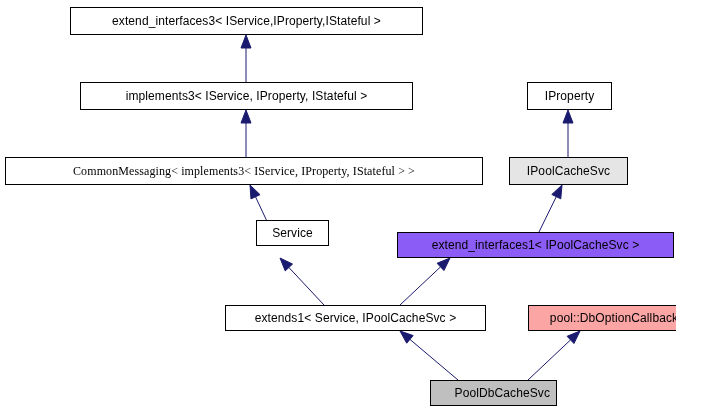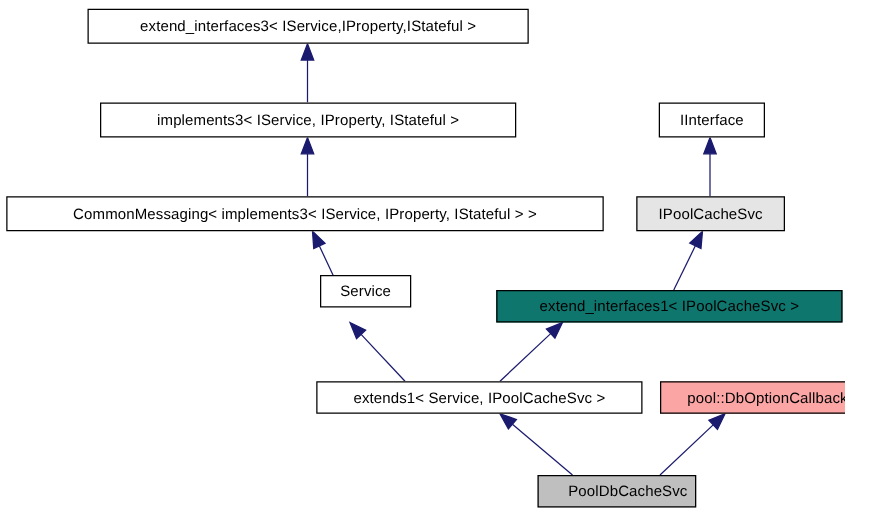--- a/index.html
+++ b/index.html
@@ -91,35 +91,35 @@
     </svg>
 
   <div id="node-layer">
       <div class="node" style="left: 70px; top: 7px; width: 353px; height: 28px; border-color: rgb(0, 0, 0); background: rgb(255, 255, 255);">
         <span class="node-label">extend_interfaces3&lt; IService,IProperty,IStateful &gt;</span>
       </div>
       <div class="node" style="left: 80px; top: 82px; width: 333px; height: 28px; border-color: rgb(0, 0, 0); background: rgb(255, 255, 255); text-align: center;">
         <span class="node-label">implements3&lt; IService, IProperty, IStateful &gt;</span>
       </div>
       <div class="node" style="left: 527px; top: 82px; width: 85px; height: 28px; border-color: rgb(0, 0, 0); background: rgb(255, 255, 255);">
-        <span class="node-label">IInterface</span>
+        <span class="node-label">IProperty</span>
       </div>
-      <div class="node" style="left: 5px; top: 157px; width: 478px; height: 28px; border-color: rgb(0, 0, 0); background: rgb(255, 255, 255);">
+      <div class="node" style="left: 5px; top: 157px; width: 478px; height: 28px; border-color: rgb(0, 0, 0); background: rgb(255, 255, 255); font-family: Liberation Serif, serif;">
         <span class="node-label">CommonMessaging&lt; implements3&lt; IService, IProperty, IStateful &gt; &gt;</span>
       </div>
       <div class="node" style="left: 509px; top: 157px; width: 119px; height: 28px; border-color: rgb(0, 0, 0); background: #e5e5e5;">
         <span class="node-label">IPoolCacheSvc</span>
       </div>
       <div class="node" style="left: 241px; top: 220px; width: 73px; height: 26px; border-color: rgb(0, 0, 0); background: rgb(255, 255, 255); margin-left: 15px;">
         <span class="node-label">Service</span>
       </div>
-      <div class="node" style="left: 397px; top: 232px; width: 277px; height: 26px; border-color: rgb(0, 0, 0); background: #0f766e;">
+      <div class="node" style="left: 397px; top: 232px; width: 277px; height: 26px; border-color: rgb(0, 0, 0); background: #8b5cf6;">
         <span class="node-label">extend_interfaces1&lt; IPoolCacheSvc &gt;</span>
       </div>
-      <div class="node" style="left: 253px; top: 305px; width: 261px; height: 26px; border-color: rgb(0, 0, 0); background: rgb(255, 255, 255);">
+      <div class="node" style="left: 225px; top: 305px; width: 261px; height: 26px; border-color: rgb(0, 0, 0); background: rgb(255, 255, 255);">
         <span class="node-label">extends1&lt; Service, IPoolCacheSvc &gt;</span>
       </div>
       <div class="node" style="left: 528px; top: 305px; width: 172px; height: 26px; border-color: rgb(0, 0, 0); background: #fca5a5;">
         <span class="node-label">pool::DbOptionCallback</span>
       </div>
       <div class="node highlight" style="left: 430px; top: 380px; width: 127px; height: 26px; border-color: rgb(0, 0, 0); background: rgb(191, 191, 191); justify-content: flex-end;">
         <span class="node-label">PoolDbCacheSvc</span>
       </div>
     </div>
 

